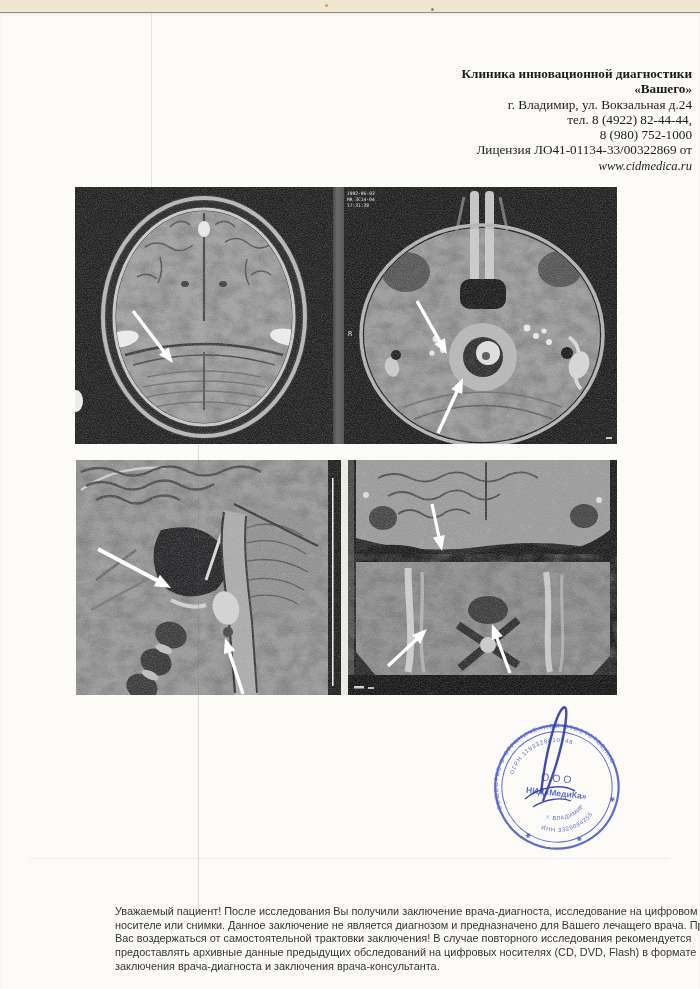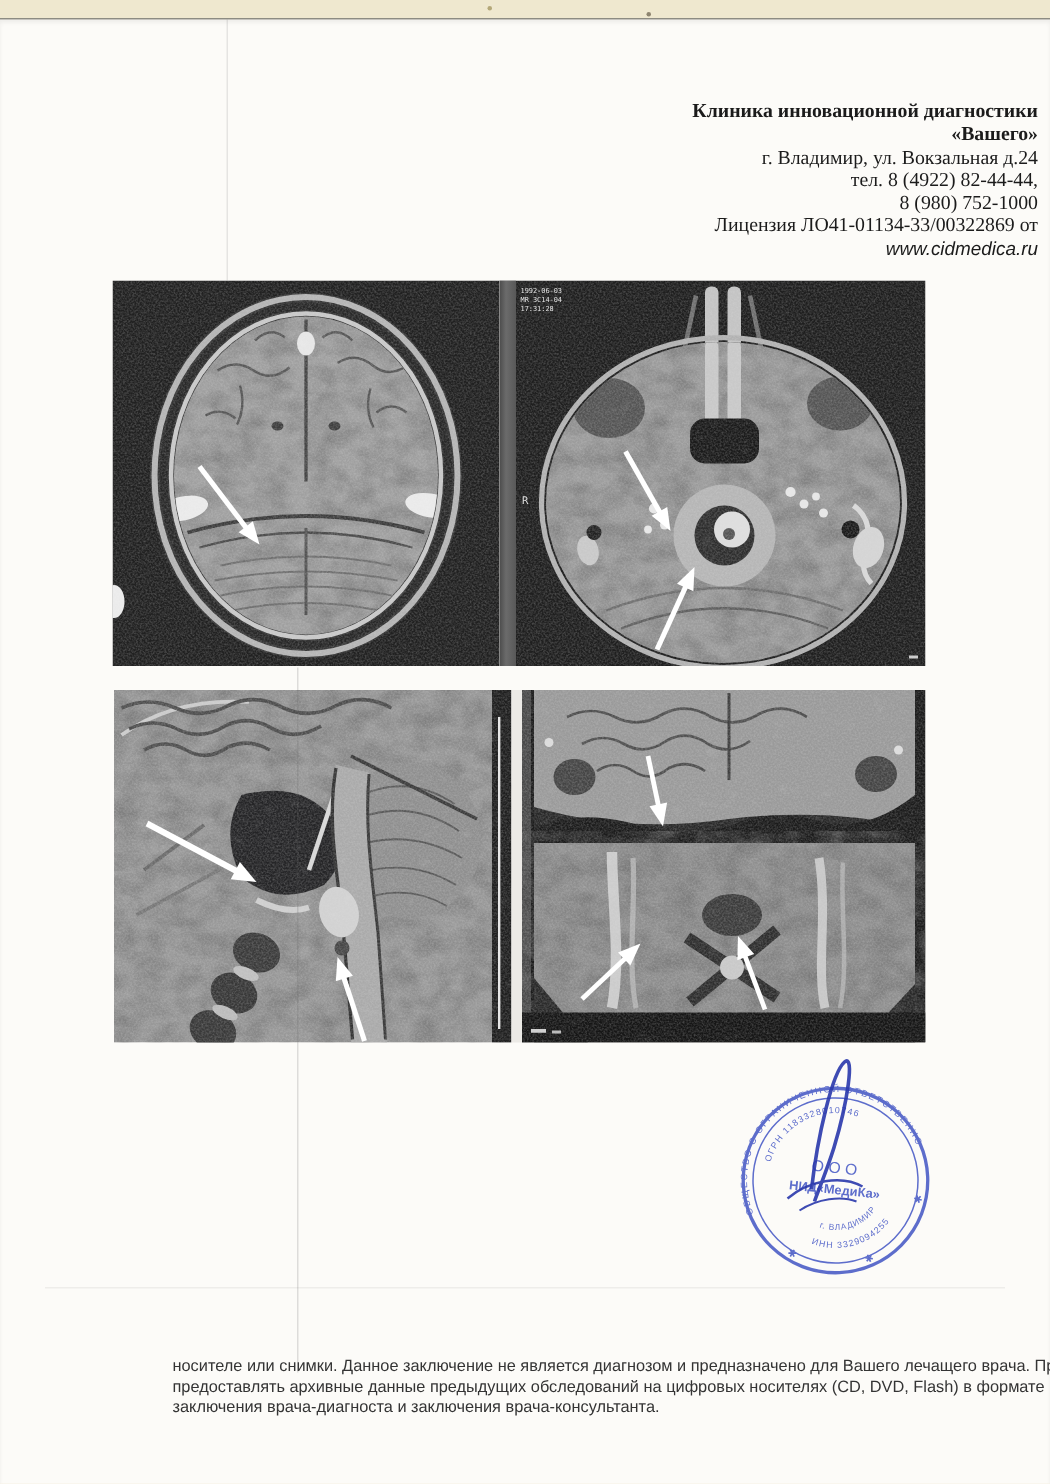--- a/index.html
+++ b/index.html
@@ -30,21 +30,21 @@
     font-family:"Liberation Sans",sans-serif;
   }
   .logo-underline{position:absolute;left:41px;top:84px;width:190px;height:2px;background:#9a9a9a;}
   
   .clinic-info{
     position:absolute;left:388px;top:53px;width:304px;
     text-align:right;color:#1b1b1b;
     font-family:"Liberation Serif",serif;font-size:13.2px;line-height:15.3px;
   }
   .clinic-info .b{font-weight:bold;}
-  .clinic-info .site{font-family:Liberation Sans, sans-serif;font-style:italic;font-size:12.6px;margin-top:1px;}
+  .clinic-info .site{font-family:Liberation Serif, serif;font-style:italic;font-size:12.6px;margin-top:1px;}
   
   .panel{position:absolute;display:block;}
   .divider-top{position:absolute;left:333px;top:186px;width:11px;height:257px;
     background:linear-gradient(90deg,#4c4c4c,#6b6b6b 40%,#585858);}
   .divider-bottom{position:absolute;left:341px;top:459px;width:7px;height:235px;background:#eceae6;}
   
   .crease-v1{position:absolute;left:151px;top:0;width:1px;height:174px;background:rgba(110,110,110,.16);}
   .crease-v2{position:absolute;left:198px;top:432px;width:1px;height:470px;background:rgba(100,100,100,.20);}
   .crease-h{position:absolute;left:30px;top:845px;width:640px;height:1px;background:rgba(120,120,120,.10);}
   
@@ -335,21 +335,23 @@
       </g>
     </g>
     <g stroke="#2a38ac" fill="none" opacity="0.9">
       <path d="M66,92 C70,56 80,14 88,7 C95,1 90,34 81,64 C76,80 70,94 68,100" stroke-width="2.4"></path>
       <path d="M50,98 C64,86 86,82 100,90" stroke-width="1.6"></path>
       <path d="M58,106 C70,98 86,96 96,100" stroke-width="1.3"></path>
     </g>
   </svg>
 
   <div class="disclaimer">
+    <div>Уважаемый пациент!  После исследования Вы получили заключение врача-диагноста, исследование на цифровом</div>
     <div>носителе или снимки.  Данное заключение не является диагнозом и предназначено для Вашего лечащего врача.  Просим</div>
+    <div>Вас воздержаться от самостоятельной трактовки заключения!  В случае повторного исследования рекомендуется</div>
     <div>предоставлять архивные данные предыдущих обследований на цифровых носителях (CD, DVD, Flash) в формате Dicom,</div>
     <div>заключения врача-диагноста и заключения врача-консультанта.</div>
   </div>
 
   <div class="crease-v1"></div>
   <div class="crease-v2"></div>
   <div class="crease-h"></div>
 </div>
 
 </body></html>

